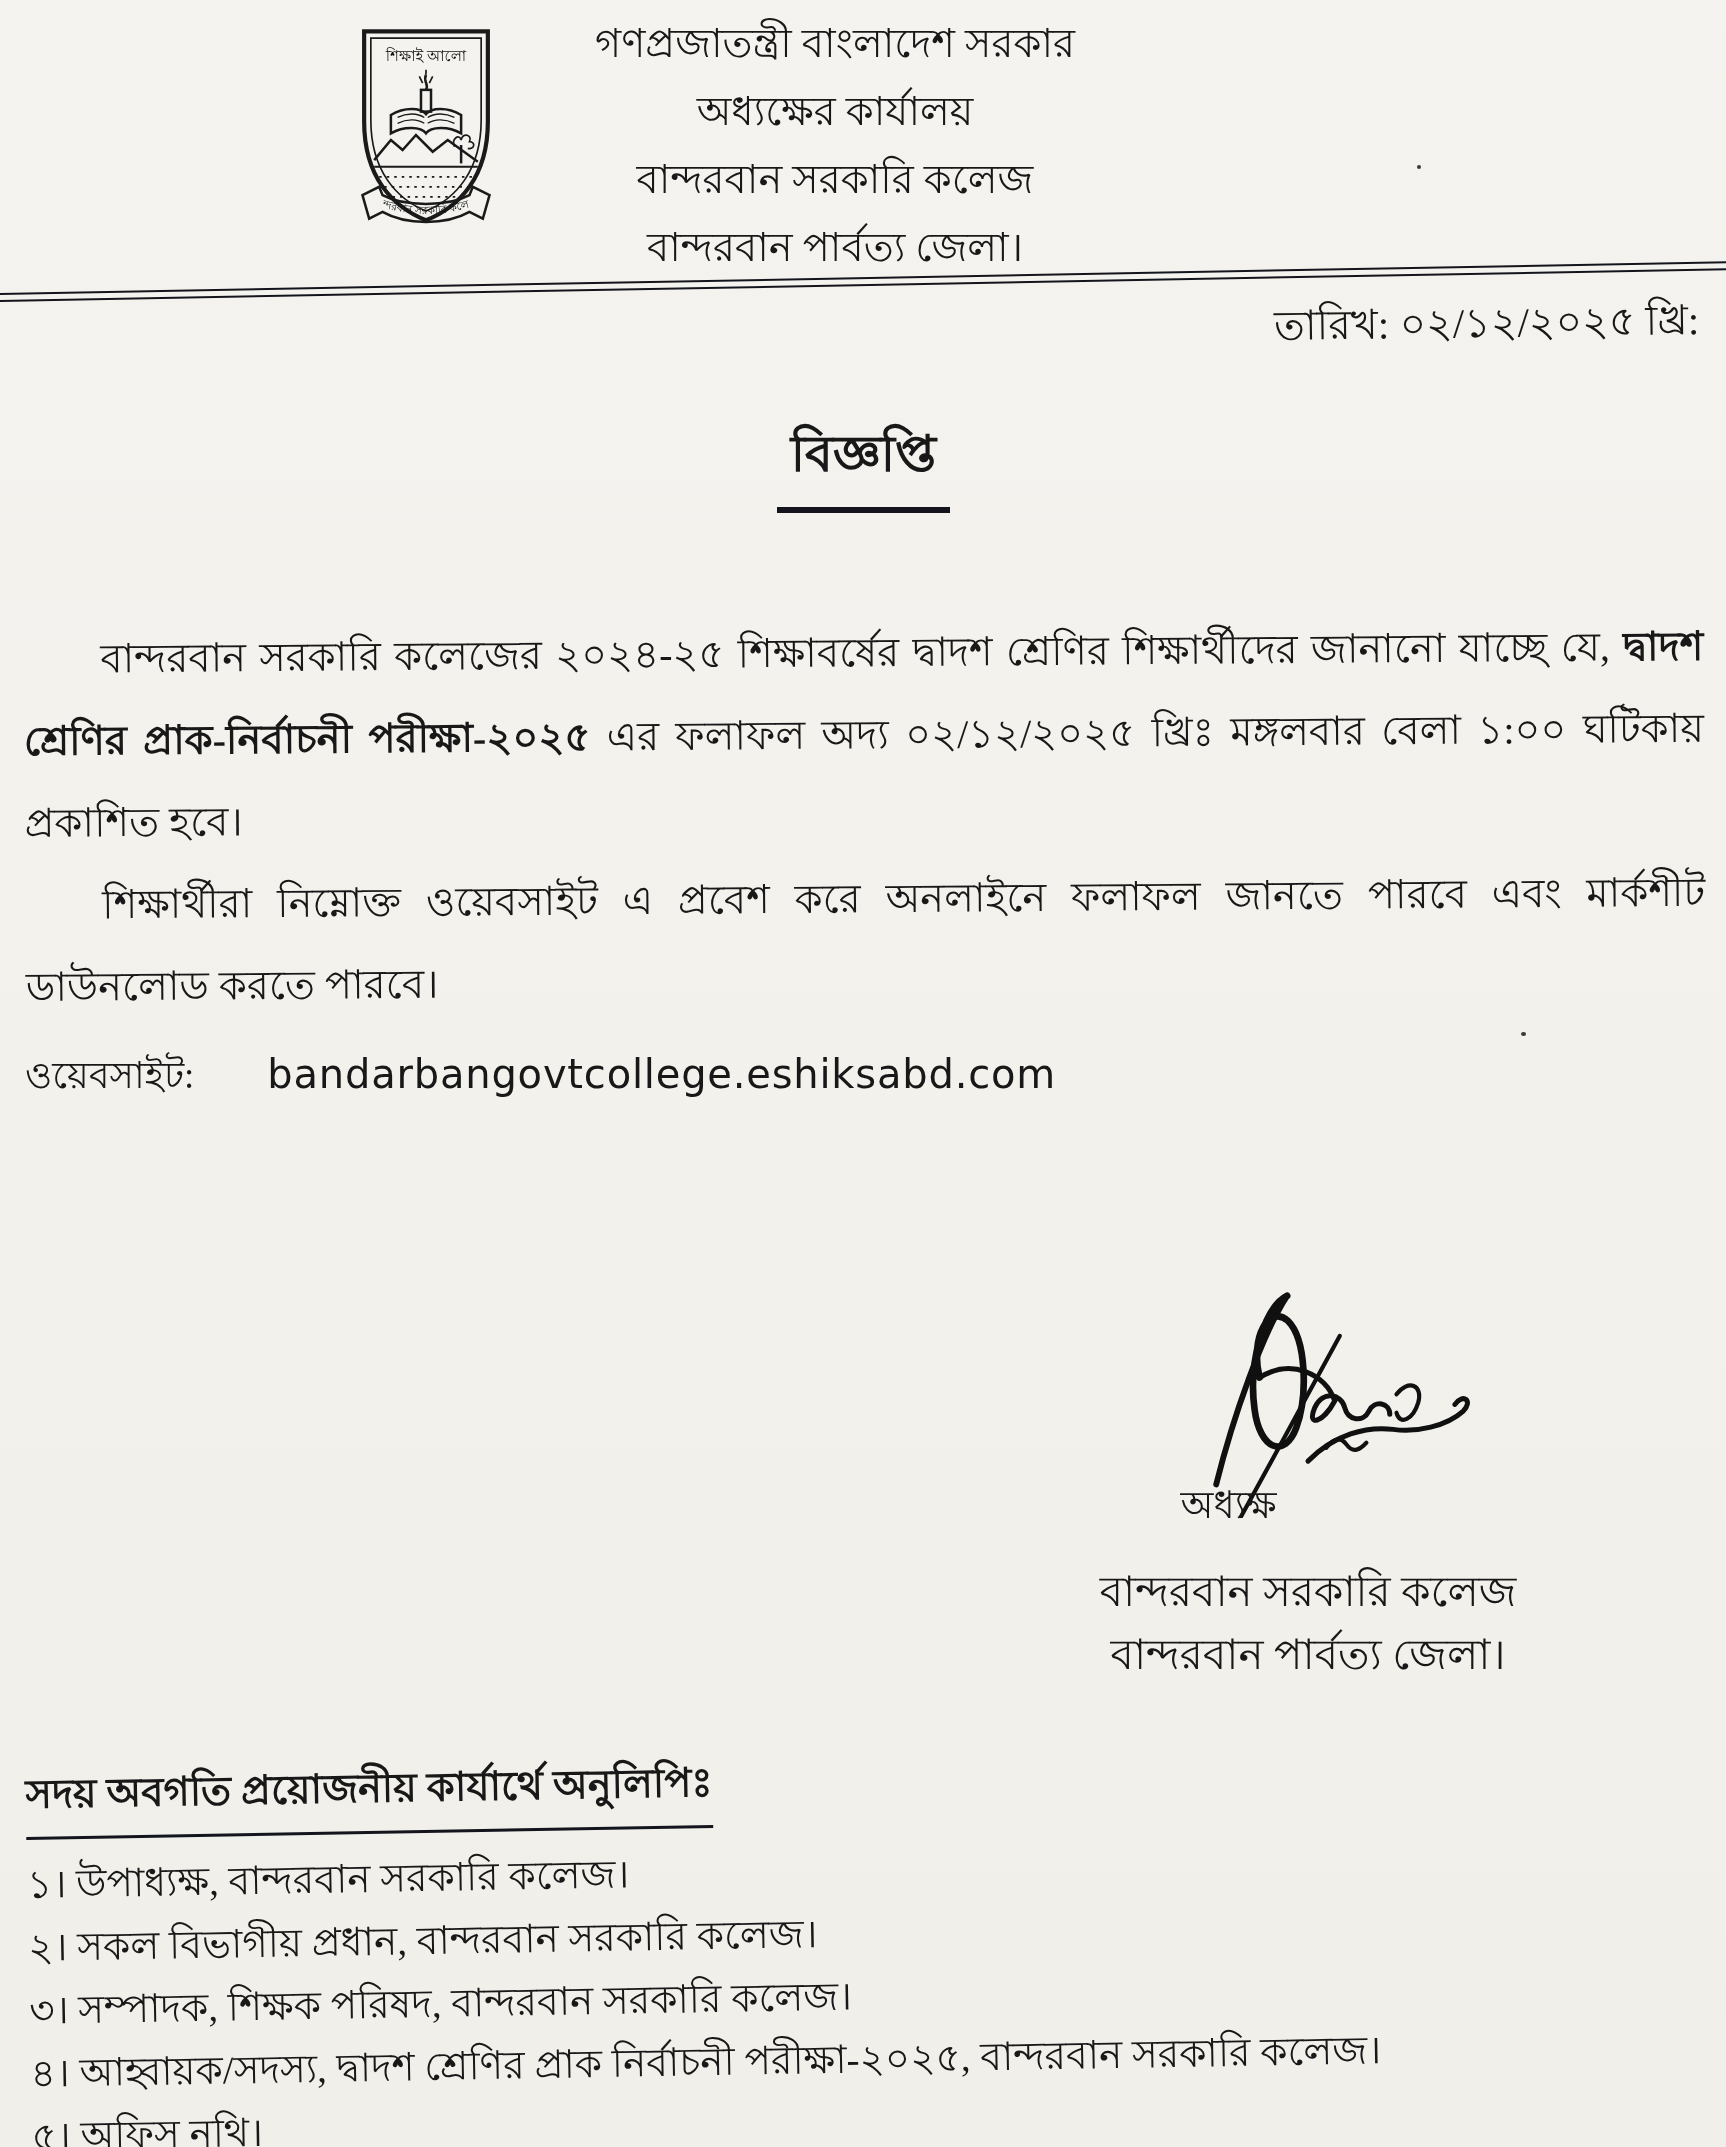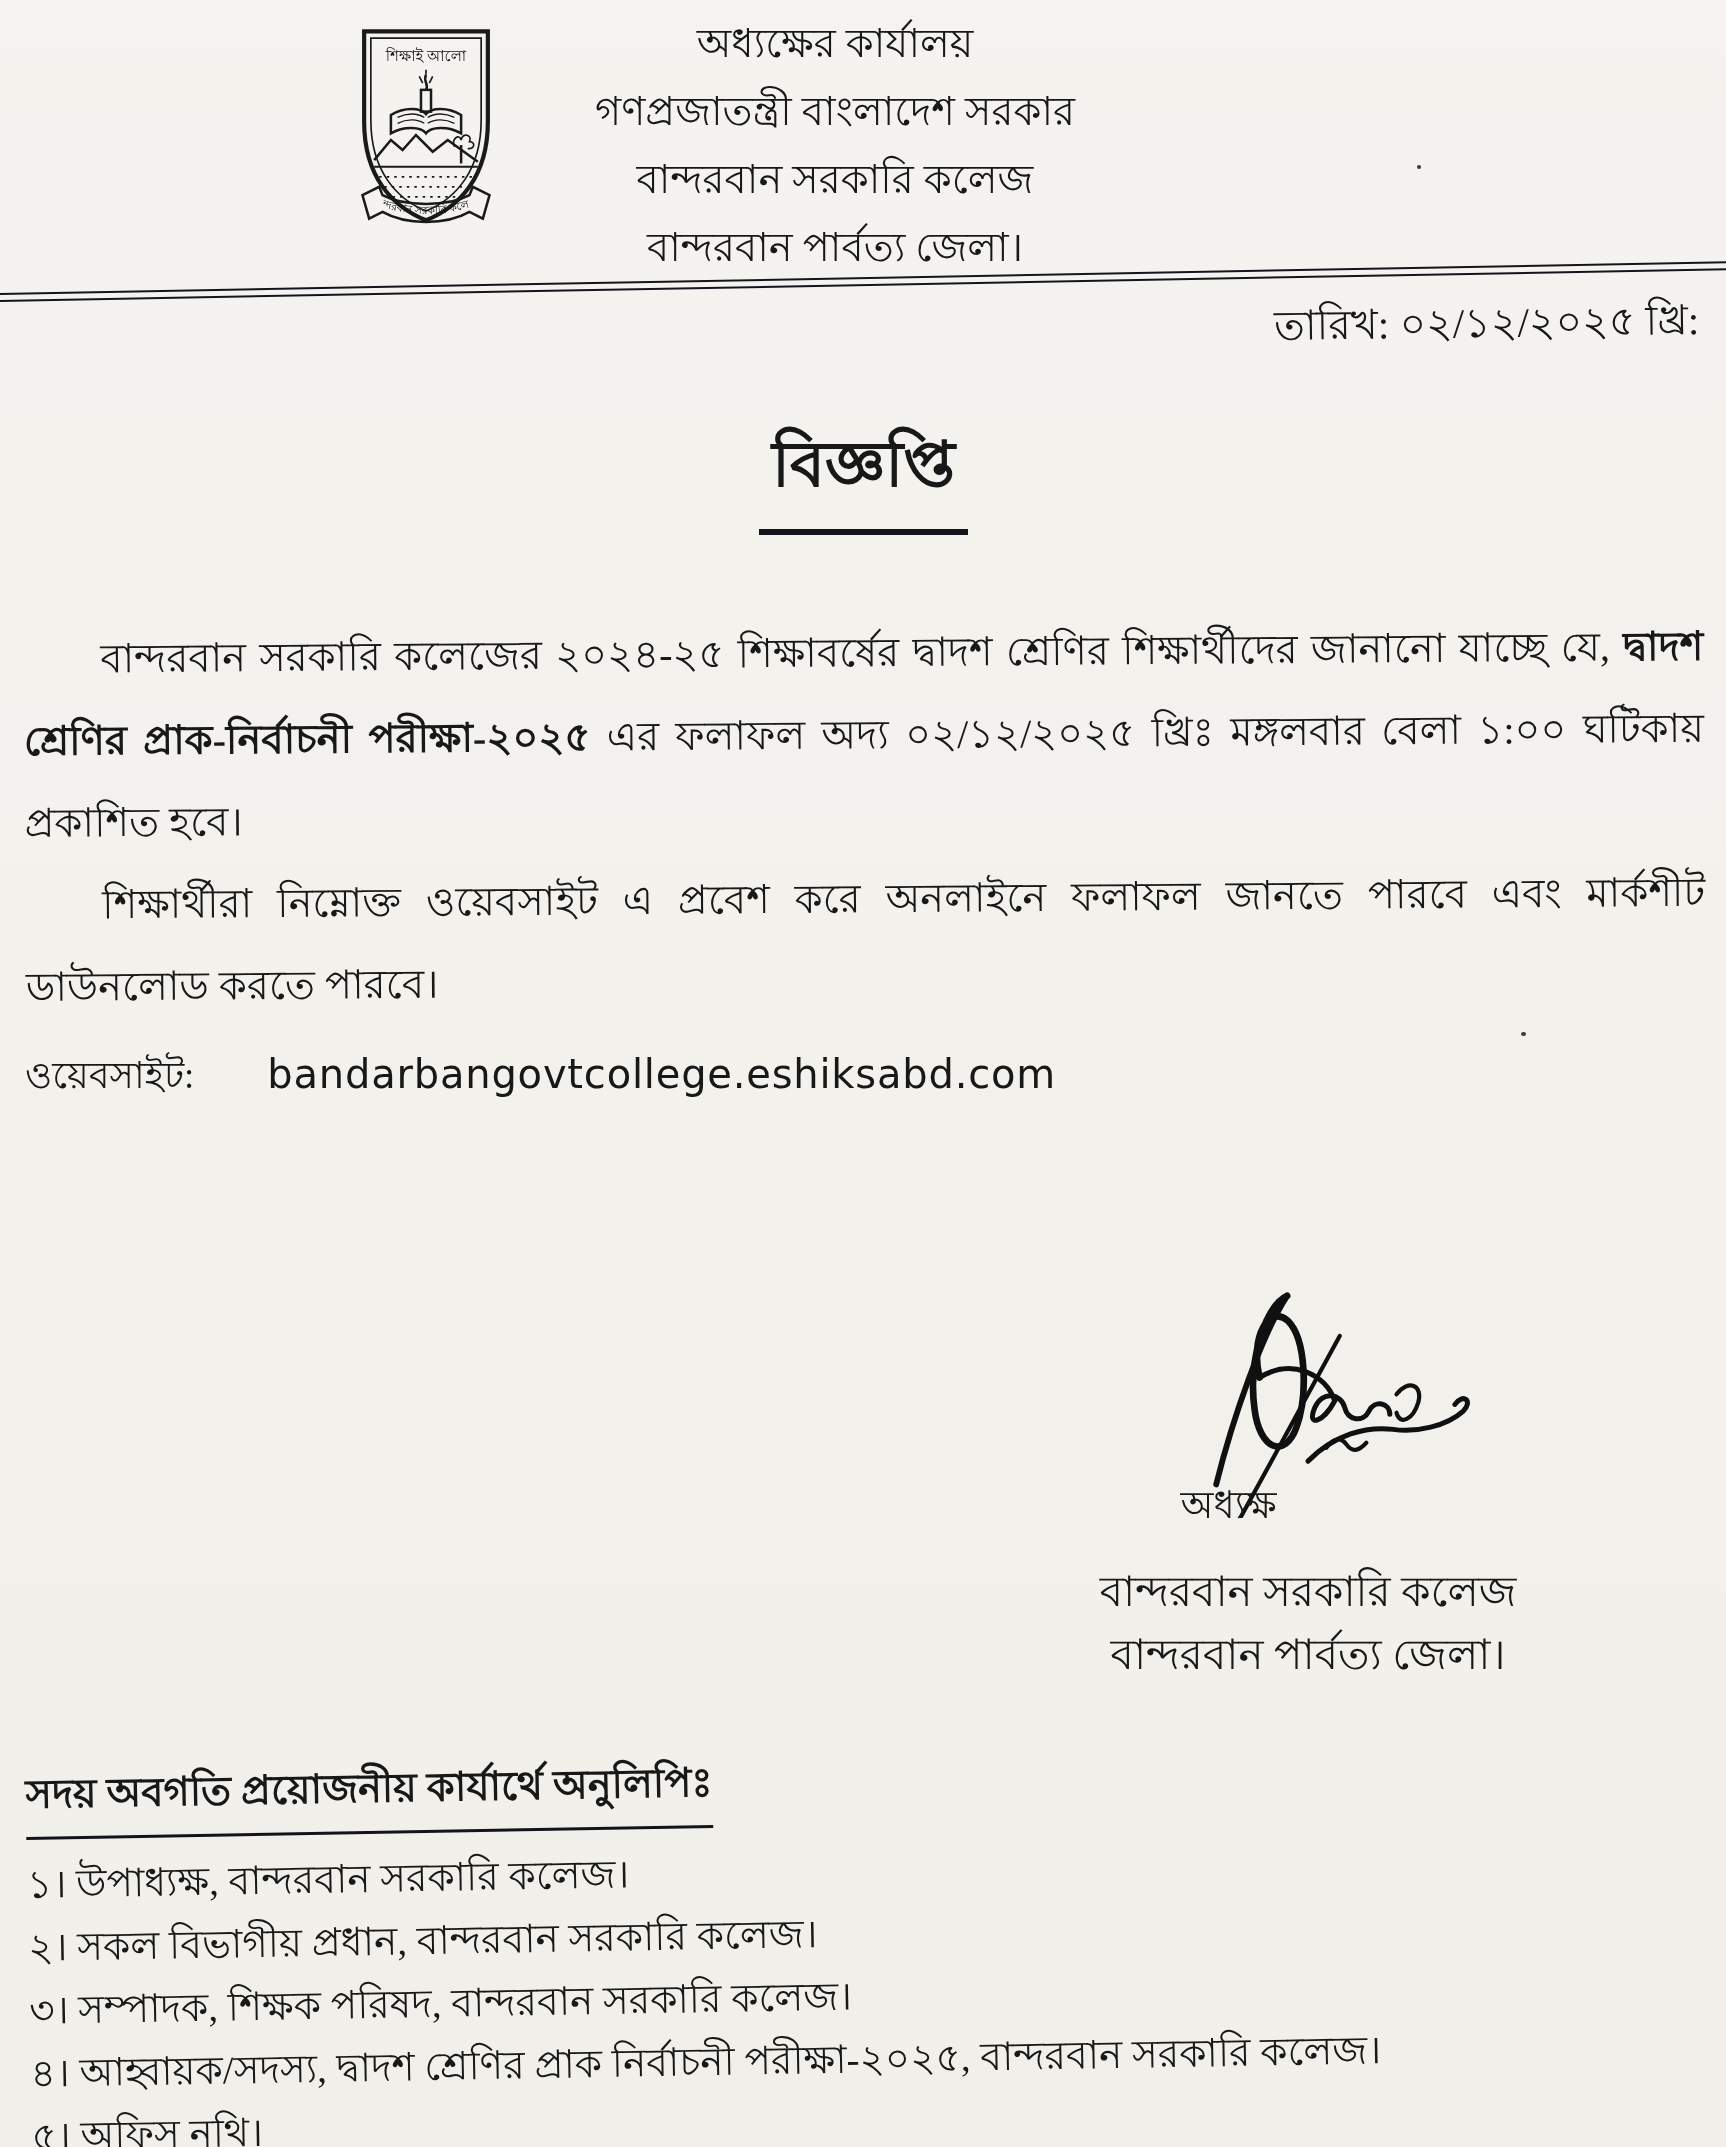--- a/index.html
+++ b/index.html
@@ -20,21 +20,21 @@
   
   .double-rule{
     left:-18.4px;top:277px;width:1770px;height:5px;
     border-top:2.5px solid #14141c;border-bottom:2.5px solid #14141c;
     transform:rotate(-1.05deg);
   }
   .date-line{top:291px;right:28px;font-size:41px;transform:rotate(-0.8deg);white-space:nowrap;}
   
   .title-row{left:0;top:416px;width:1727px;text-align:center;}
   .title-text{
-    display:inline-block;font-size:63px;font-weight:bold;
+    display:inline-block;font-size:50px;font-weight:bold;
     padding:0 13.4px 8.3px 13.4px;border-bottom:6.7px solid #14141c;
   }
   
   .body-block{
     left:23.4px;top:619px;width:1680px;
     font-size:40px;line-height:82px;text-align:justify;
     transform:rotate(-0.45deg);transform-origin:left top;
   }
   .body-block p{margin:0;text-indent:77px;}
   .seg-bold{font-weight:bold;}
@@ -92,22 +92,22 @@
     <defs>
       <path id="ribbonArc" d="M30,219 Q86,238 142,219"></path>
     </defs>
     <text font-size="13" fill="#111">
       <textPath href="#ribbonArc" startOffset="50%" text-anchor="middle">বান্দরবান সরকারি কলেজ</textPath>
     </text>
   </svg>
 </div>
 
 <div class="abs header-text">
+  <div class="header-line">গণপ্রজাতন্ত্রী বাংলাদেশ সরকার</div>
   <div class="header-line">অধ্যক্ষের কার্যালয়</div>
-  <div class="header-line">গণপ্রজাতন্ত্রী বাংলাদেশ সরকার</div>
   <div class="header-line">বান্দরবান সরকারি কলেজ</div>
   <div class="header-line">বান্দরবান পার্বত্য জেলা।</div>
 </div>
 
 <div class="abs double-rule"></div>
 
 <div class="abs date-line">তারিখ: ০২/১২/২০২৫ খ্রি:</div>
 
 <div class="abs title-row">
   <span class="title-text">বিজ্ঞপ্তি</span>

